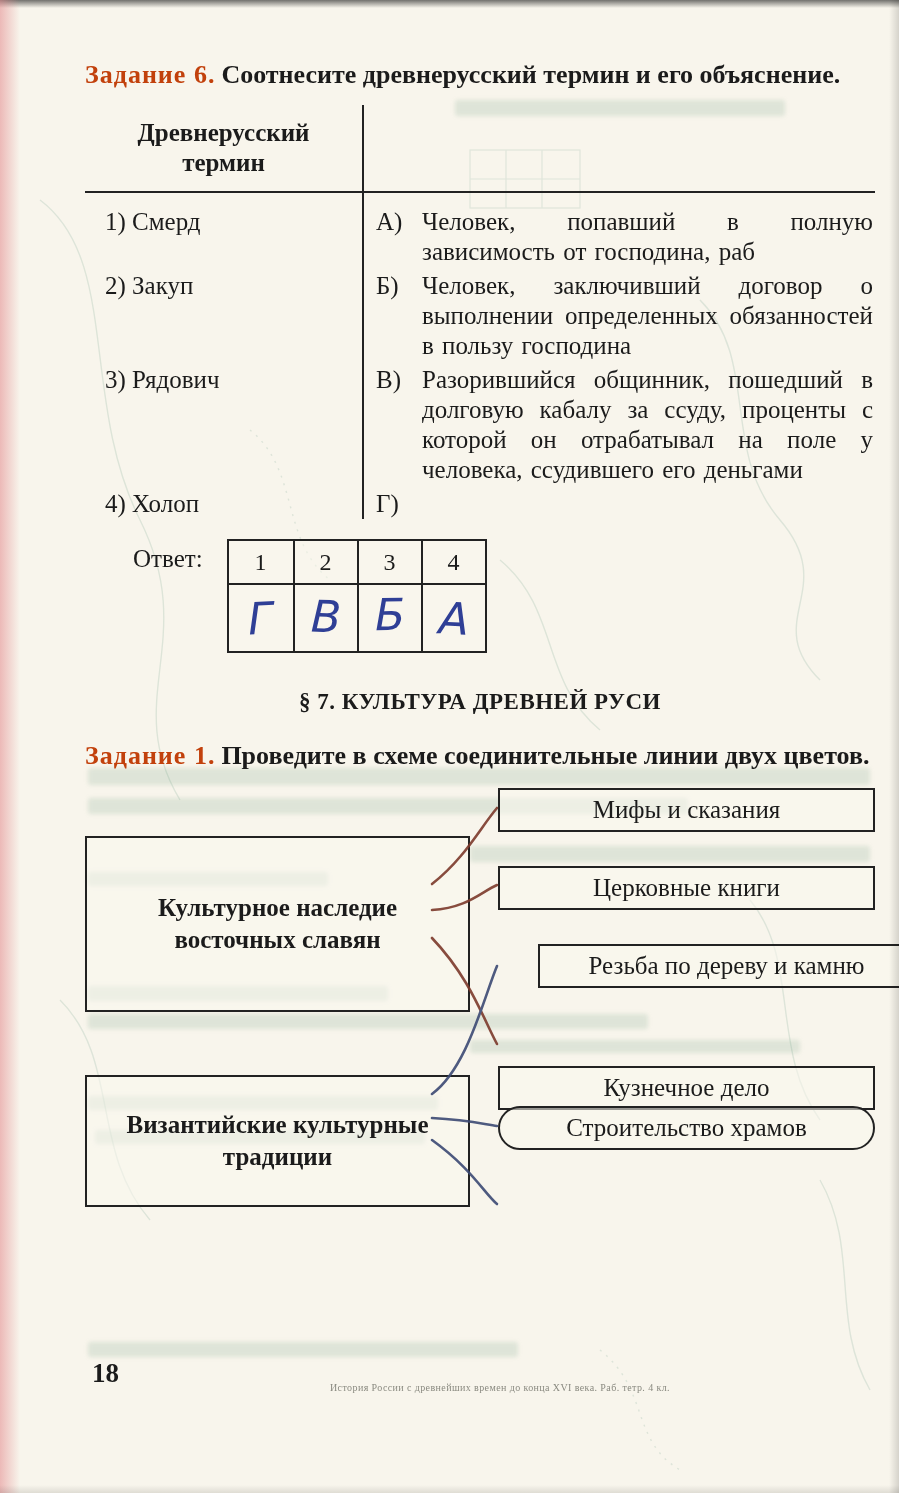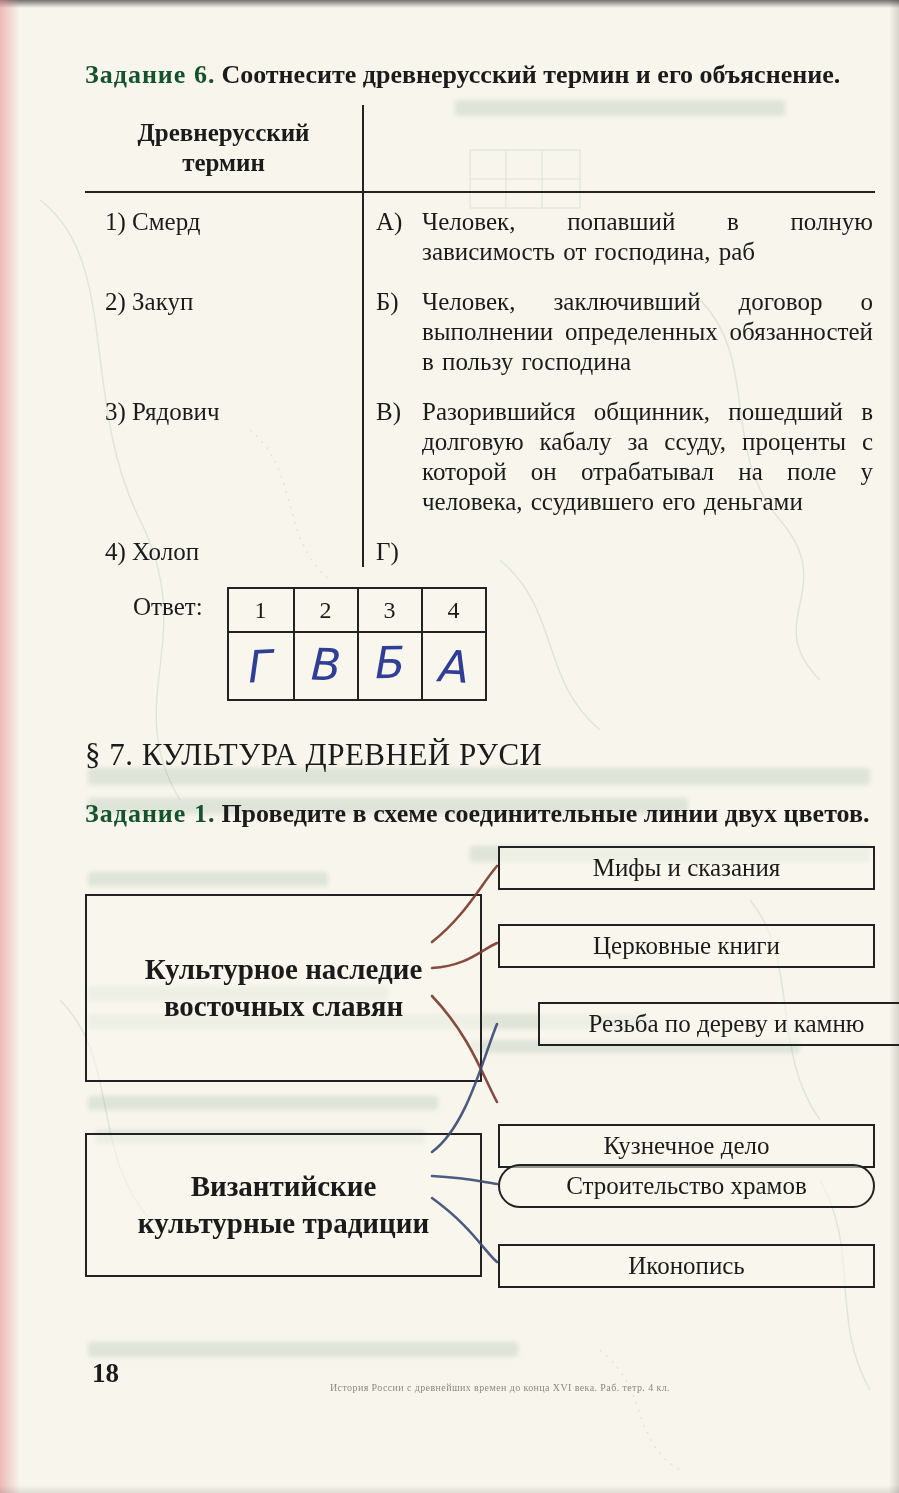--- a/index.html
+++ b/index.html
@@ -17,29 +17,29 @@
     background:linear-gradient(to left,rgba(0,0,0,.14),rgba(0,0,0,0));z-index:5;}
   .edge-bottom{position:absolute;left:0;bottom:0;width:100%;height:8px;
     background:linear-gradient(to top,rgba(0,0,0,.10),rgba(0,0,0,0));z-index:5;}
 
   .map-bg{position:absolute;inset:0;z-index:0;}
   .bleed{position:absolute;background:rgba(96,150,118,.17);filter:blur(2px);border-radius:3px;z-index:0;}
 
   .content{position:absolute;left:85px;top:58px;width:790px;z-index:2;}
 
   .task-head{margin:0;font-size:26px;font-weight:bold;line-height:1.27;text-align:justify;}
-  .task-label{color:#14532d;letter-spacing:1px;margin-right:6px;}
+  .task-label{color:#c2410c;letter-spacing:1px;margin-right:6px;}
 
   
   .match-table{position:relative;margin-top:14px;}
   .vline{position:absolute;left:277px;top:0;bottom:0;width:2px;background:#222;}
   .thead{display:grid;grid-template-columns:277px 1fr;min-height:78px;align-items:center;padding:4px 0;}
   .th{font-size:25px;font-weight:bold;text-align:center;line-height:1.2;padding:0 14px;}
   .hline{border-top:2px solid #222;}
-  .trow{display:grid;grid-template-columns:277px 1fr;margin-top:20px;}
+  .trow{display:grid;grid-template-columns:277px 1fr;margin-top:4px;}
   .trow.first{margin-top:14px;}
   .term{font-size:25px;padding-left:20px;line-height:1.2;}
   .def{display:flex;font-size:25px;line-height:1.2;padding-left:14px;}
   .def .letter{flex:none;width:46px;}
   .def .deftext{flex:1;text-align:justify;word-spacing:2px;padding-right:2px;}
 
   
   .answer-block{display:flex;align-items:flex-start;margin-top:20px;}
   .answer-label{font-size:25px;padding-top:6px;margin-left:48px;}
   .answer-table{margin-left:24px;display:grid;grid-template-columns:repeat(4,64px);border:2px solid #222;background:rgba(250,247,238,.5);}
@@ -47,32 +47,32 @@
   .cell.first{border-left:none;}
   .num{height:42px;font-size:24px;}
   .ink{height:66px;border-top:2px solid #222;
     font-family:"DejaVu Sans",sans-serif;font-style:italic;font-size:44px;color:#2f3f96;}
   .ink span{display:inline-block;}
   .ink.i1 span{transform:rotate(-3deg);}
   .ink.i2 span{transform:rotate(2deg) translateY(-2px);}
   .ink.i3 span{transform:translateY(-4px) rotate(-1deg);}
   .ink.i4 span{transform:rotate(3deg);}
 
-  .section-title{margin:36px 0 0 0;font-size:31px;font-weight:normal;text-align:left;letter-spacing:.5px;}
+  .section-title{margin:36px 0 0 0;font-size:23px;font-weight:bold;text-align:center;letter-spacing:.5px;}
   .task1-head{margin-top:24px;}
 
   
   .diagram{position:relative;margin-top:16px;height:446px;}
   .connections{position:absolute;inset:0;width:100%;height:100%;pointer-events:none;z-index:3;}
   .rbox{position:absolute;left:413px;width:373px;height:40px;border:2px solid #222;
     display:flex;align-items:center;justify-content:center;font-size:25px;
     background:rgba(250,247,238,.55);box-sizing:content-box;z-index:2;}
   .lbox{position:absolute;left:0;width:345px;border:2px solid #222;
     display:flex;align-items:center;justify-content:center;text-align:center;
-    font-size:29px;font-weight:bold;line-height:1.28;padding:24px;
+    font-size:25px;font-weight:bold;line-height:1.28;padding:18px;
     background:rgba(250,247,238,.55);z-index:2;}
   .r0{top:0;} .r1{top:78px;} .r2{top:156px;margin-left:40px;} .r3{top:238px;margin-top:40px;} .r4{top:318px;border-radius:22px;} .r5{top:398px;}
   .lbox.b1{top:48px;height:136px;}
   .lbox.b2{top:287px;height:92px;}
 
   .page-number{position:absolute;left:92px;top:1358px;font-size:27px;font-weight:bold;z-index:2;}
   .footer-note{position:absolute;left:330px;top:1382px;font-size:10px;color:#8a8a80;letter-spacing:.4px;z-index:2;}
 </style>
 </head>
 <body>
@@ -189,21 +189,20 @@
       </svg>
 
       <div class="lbox b1">Культурное наследие восточных славян</div>
       <div class="lbox b2">Византийские культурные традиции</div>
 
       <div class="rbox r0">Мифы и сказания</div>
       <div class="rbox r1">Церковные книги</div>
       <div class="rbox r2">Резьба по дереву и камню</div>
       <div class="rbox r3">Кузнечное дело</div>
       <div class="rbox r4">Строительство храмов</div>
-      <div class="rbox r5">Иконопись</div>
     </div>
 
   </div>
 
   <div class="page-number">18</div>
   <div class="footer-note">История России с древнейших времен до конца XVI века. Раб. тетр. 4 кл.</div>
 
   <div class="edge-top"></div>
   <div class="edge-left"></div>
   <div class="edge-right"></div>

